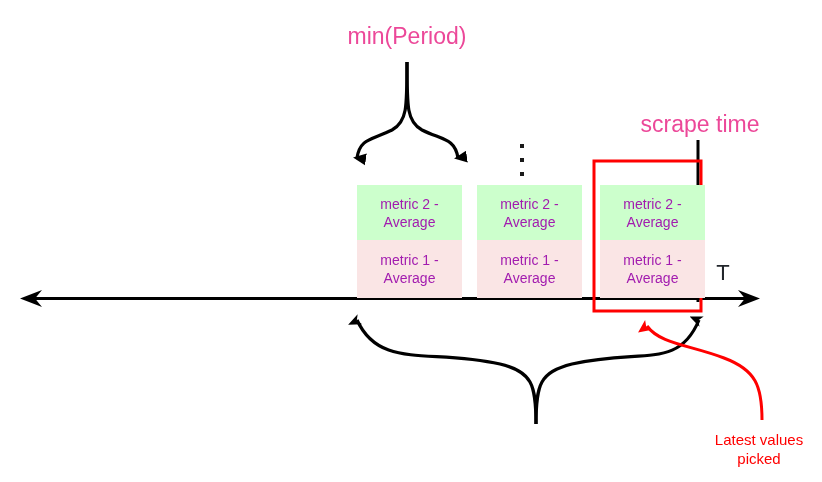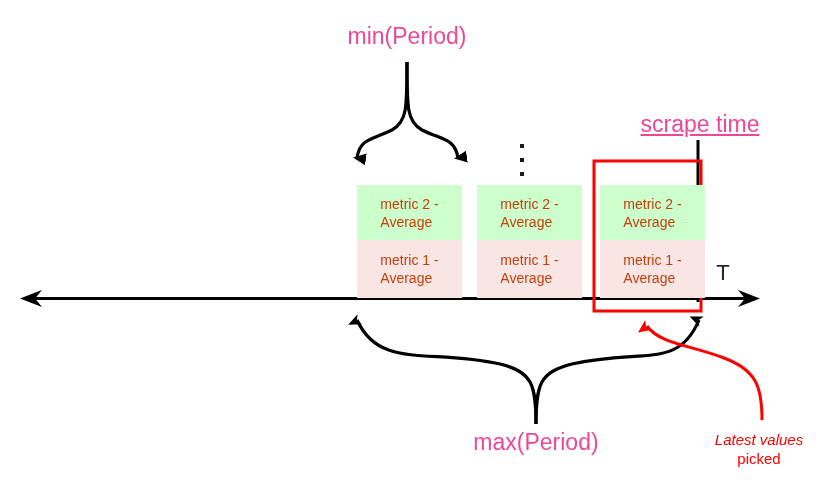--- a/index.html
+++ b/index.html
@@ -39,23 +39,24 @@
   }
   .axis-letter {
     font-size: 22px;
     color: #22262b;
   }
   .metric-cell {
     position: absolute;
     display: flex;
     align-items: center;
     justify-content: center;
+    text-align: center;
     font-size: 14px;
     line-height: 18px;
-    color: #c2410c;
+    color: #a21caf;
     white-space: pre-line;
   }
   .ellipsis-dots {
     position: absolute;
     display: flex;
     flex-direction: column;
     align-items: center;
     justify-content: space-between;
     height: 32px;
   }
@@ -128,22 +129,21 @@
 Average</div>
 
   <div class="ellipsis-dots" style="left:520px; top:144px;">
     <i></i>
       <i></i>
       <i></i>
   </div>
 
   <div class="lbl" style="left:307px; top:22px; width:200px;">min(Period)</div>
 
-  <div class="lbl" style="left:436px; top:428px; width:200px;">max(Period)</div>
 
-  <div class="lbl" style="left:620px; top:110px; width:160px;text-decoration:underline;">scrape time</div>
+  <div class="lbl" style="left:620px; top:110px; width:160px;">scrape time</div>
 
-  <div class="lbl lbl-red" style="left:700px; top:430px; width:118px;font-style:italic;">Latest values</div>
+  <div class="lbl lbl-red" style="left:700px; top:430px; width:118px;">Latest values</div>
   <div class="lbl lbl-red" style="left:700px; top:449px; width:118px;">picked</div>
 
   <div class="lbl axis-letter" style="left:705px; top:259px; width:36px;">T</div>
 
 </div>
 
 </body></html>

